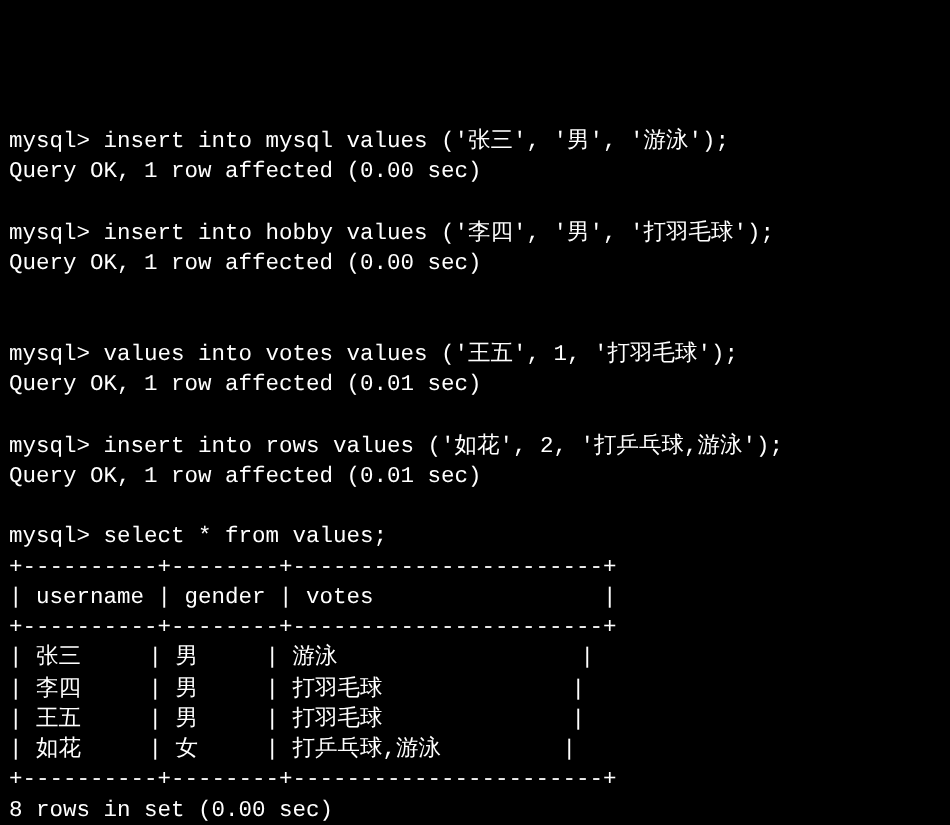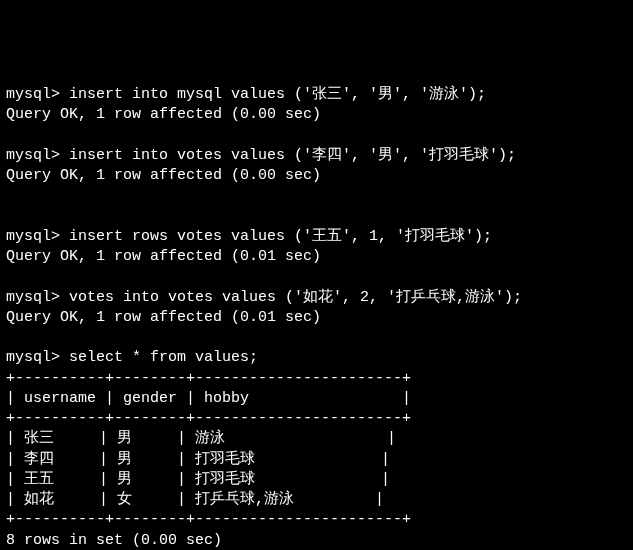--- a/index.html
+++ b/index.html
@@ -5,33 +5,33 @@
   html,body{margin:0;padding:0;background:#000;color:#fff;font-family:Consolas,"Courier New",monospace;font-size:15px;line-height:1.35;white-space:pre;}
   .term{padding:4px 6px;}
 </style>
 </head>
 <body>
 
 
 <div class="term"><span><span>mysql&gt; </span><span>insert into mysql values ('张三', '男', '游泳');</span></span>
 <span>Query OK, 1 row affected (0.00 sec)</span>
 
-<span><span>mysql&gt; </span><span>insert into votes values ('李四', '男', '打羽毛球');</span></span>
+<span><span>mysql&gt; </span><span>insert into hobby values ('李四', '男', '打羽毛球');</span></span>
 <span>Query OK, 1 row affected (0.00 sec)</span>
 
 
-<span><span>mysql&gt; </span><span>insert rows votes values ('王五', 1, '打羽毛球');</span></span>
+<span><span>mysql&gt; </span><span>values into votes values ('王五', 1, '打羽毛球');</span></span>
 <span>Query OK, 1 row affected (0.01 sec)</span>
 
-<span><span>mysql&gt; </span><span>votes into votes values ('如花', 2, '打乒乓球,游泳');</span></span>
+<span><span>mysql&gt; </span><span>insert into rows values ('如花', 2, '打乒乓球,游泳');</span></span>
 <span>Query OK, 1 row affected (0.01 sec)</span>
 
 <span><span>mysql&gt; </span><span>select * from values;</span></span>
 <span>+----------+--------+-----------------------+</span>
-<span>| username | gender | hobby                 |</span>
+<span>| username | gender | votes                 |</span>
 <span>+----------+--------+-----------------------+</span>
 <span>| 张三     | 男     | 游泳                  |</span>
 <span>| 李四     | 男     | 打羽毛球              |</span>
 <span>| 王五     | 男     | 打羽毛球              |</span>
 <span>| 如花     | 女     | 打乒乓球,游泳         |</span>
 <span>+----------+--------+-----------------------+</span>
 <span>8 rows in set (0.00 sec)</span>
 </div>
 
 

